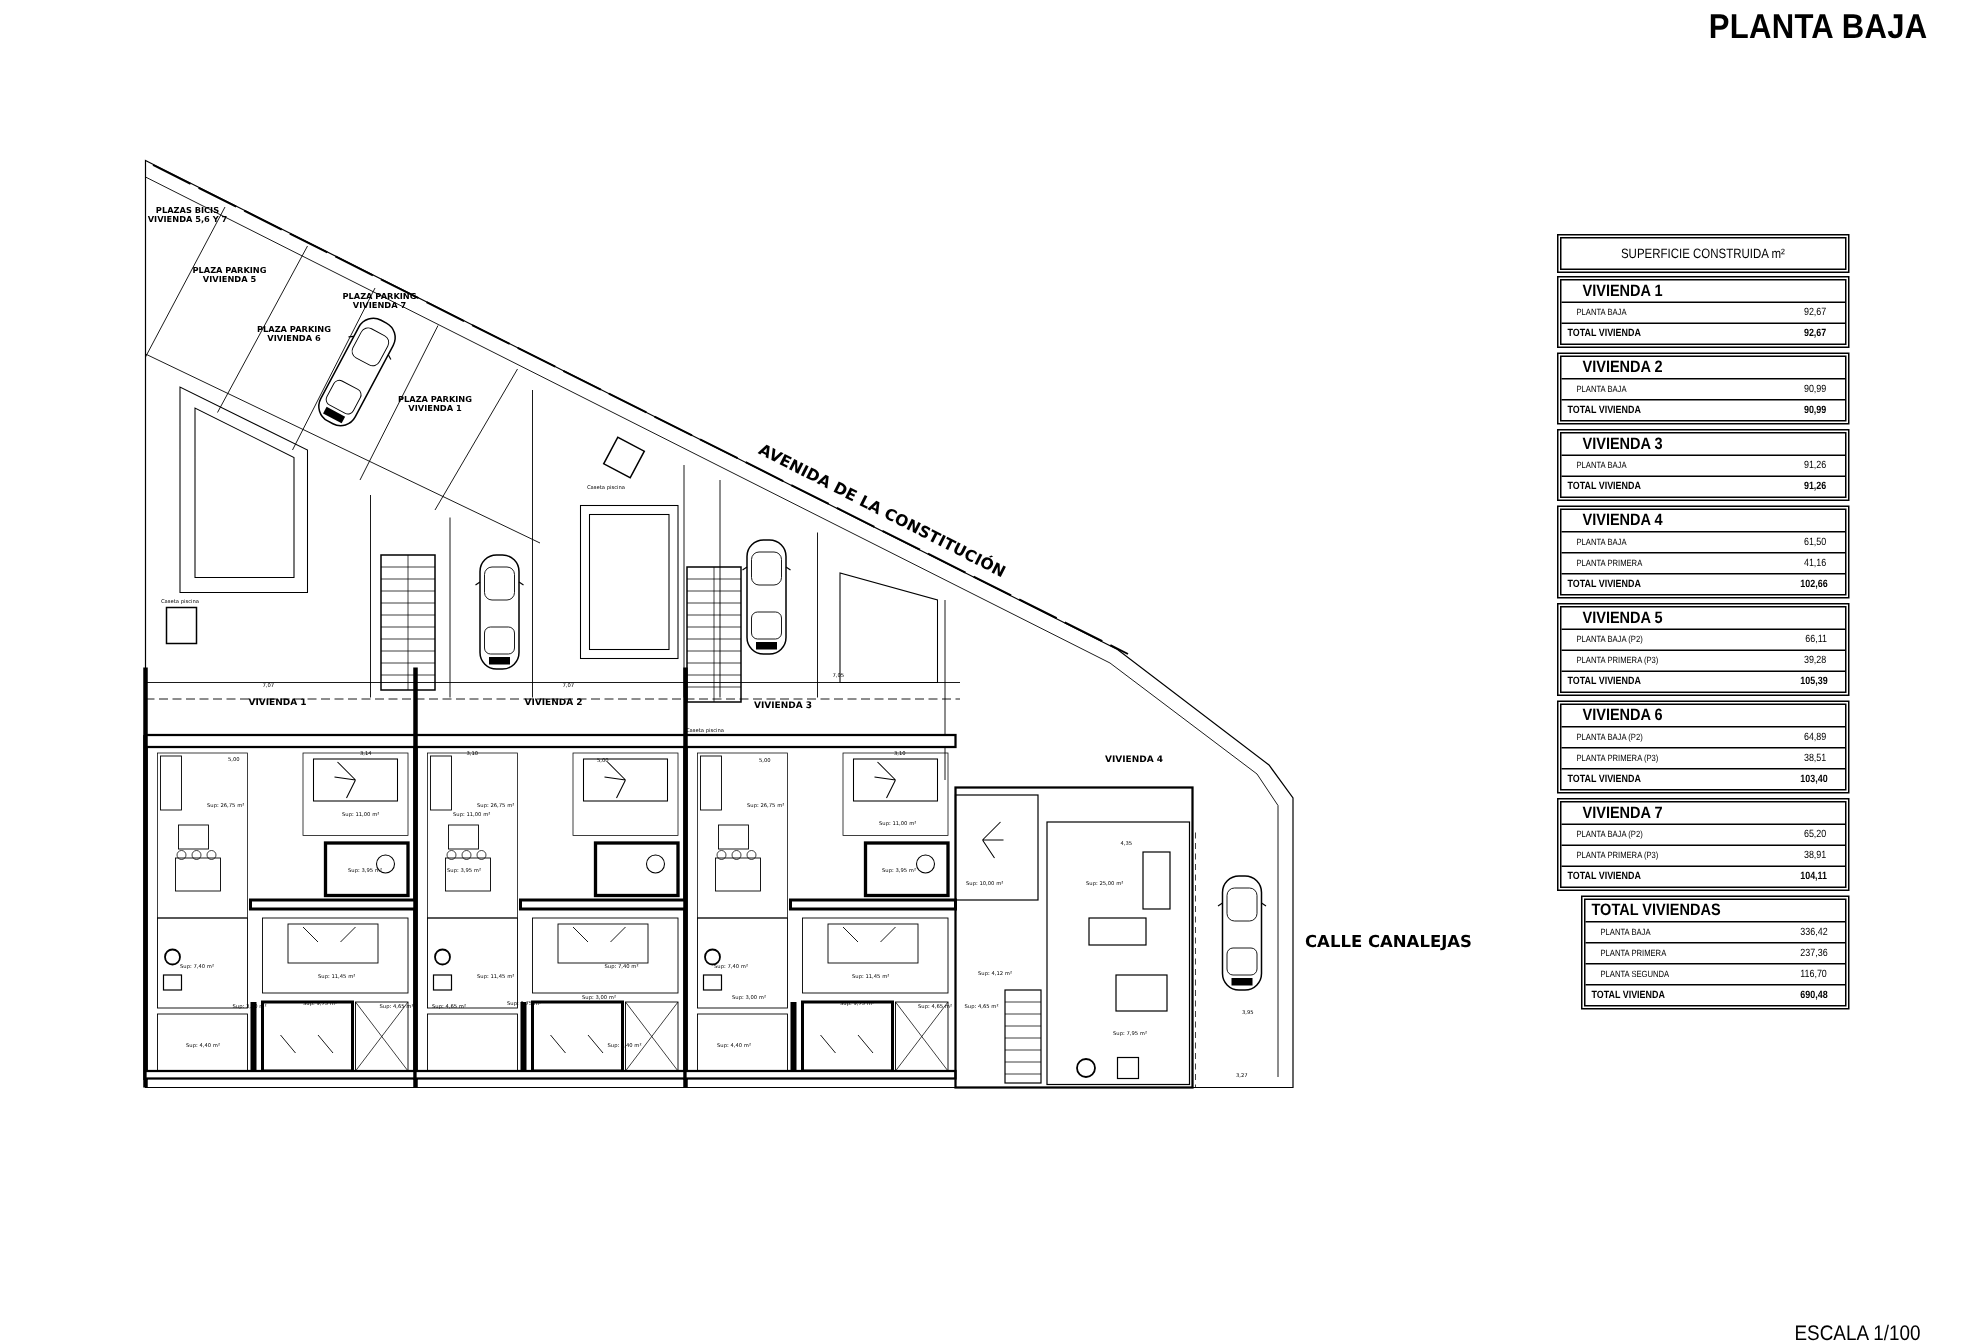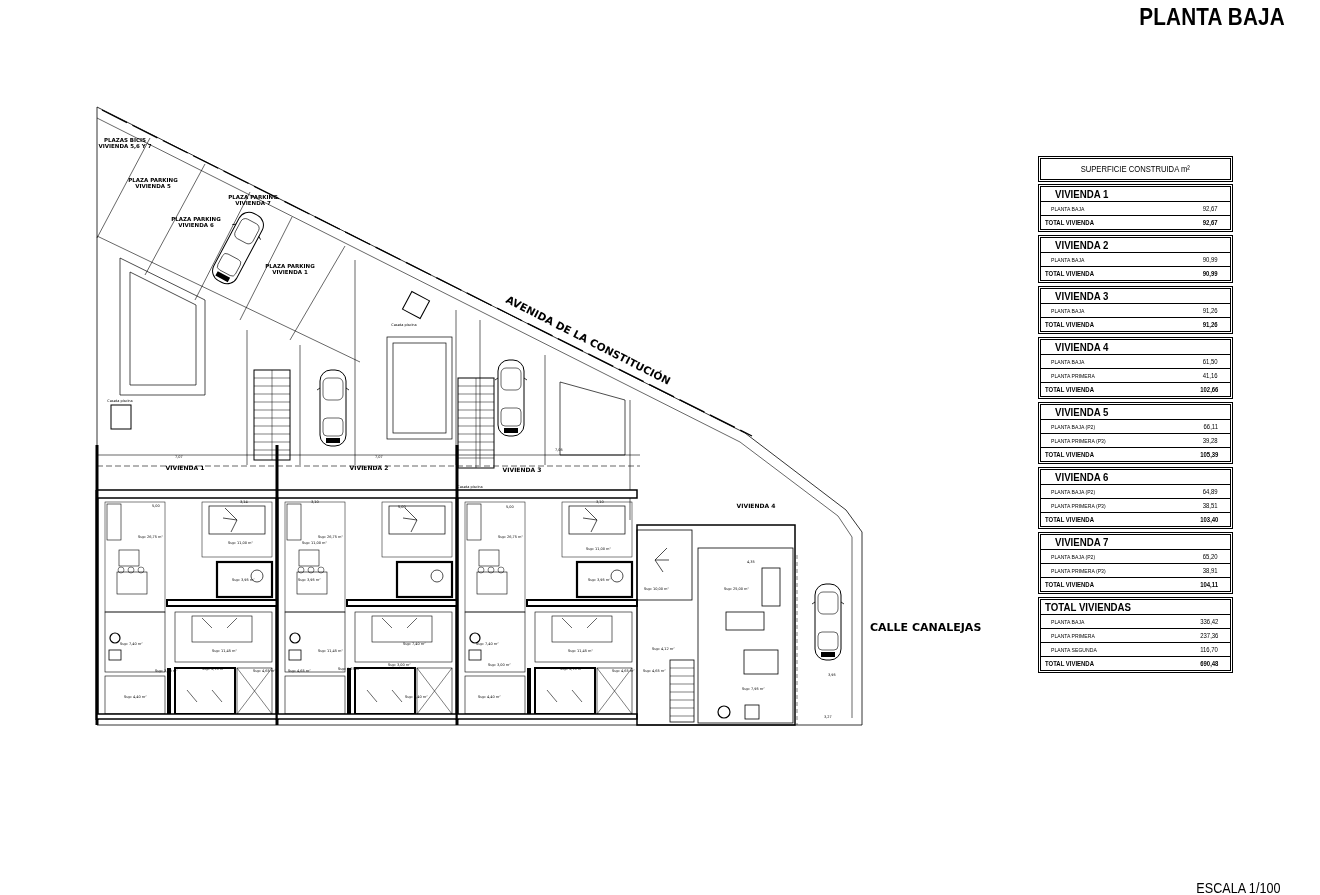--- a/index.html
+++ b/index.html
@@ -13,21 +13,21 @@
   .group{border:3px double #000;margin-top:2px;}
   .group + .group{margin-top:3px;}
   .g-title{height:14px;font-weight:bold;font-size:11px;padding-left:14px;line-height:14px;border-bottom:1px solid #000;}
   .g-title span{display:inline-block;transform:scaleX(0.88);transform-origin:left center;}
   .row{height:13px;border-bottom:1px solid #000;display:flex;align-items:center;justify-content:space-between;font-size:6px;padding:0 12px 0 10px;}
   .row:last-child{border-bottom:none;}
   .row .lbl{display:inline-block;transform:scaleX(0.85);transform-origin:left center;}
   .row .val{font-size:7px;display:inline-block;transform:scaleX(0.85);transform-origin:right center;}
   .row.total{font-weight:bold;padding-left:4px;}
   .row.total .lbl{font-size:7px;}
-  .totals{margin-top:16px;}
+  .totals{margin-top:16px;margin-left:16px;}
   .totals .g-title{padding-left:4px;}
   .svg-text{font-family:"DejaVu Sans",sans-serif;}
 </style>
 </head>
 <body>
 
 <div class="title">PLANTA BAJA</div>
 
 <svg id="plan" width="1320" height="895" viewBox="0 0 1320 895" xmlns="http://www.w3.org/2000/svg">
   <defs>

